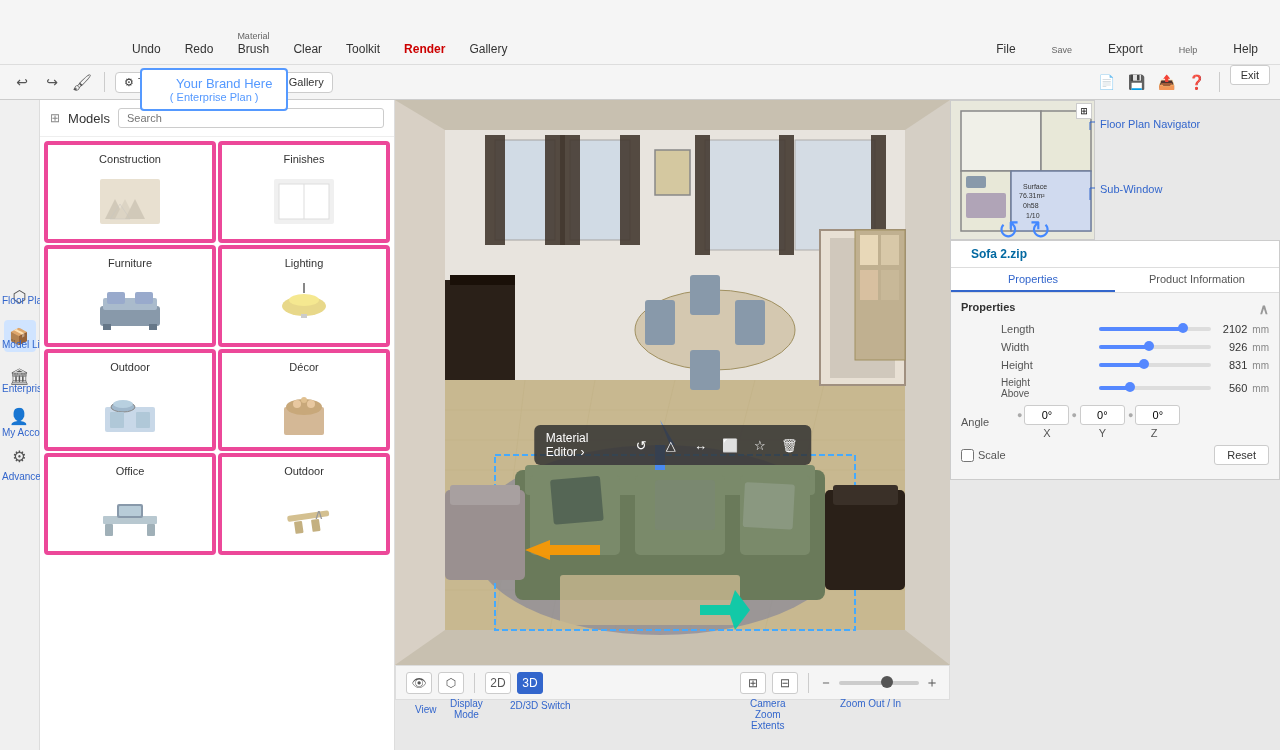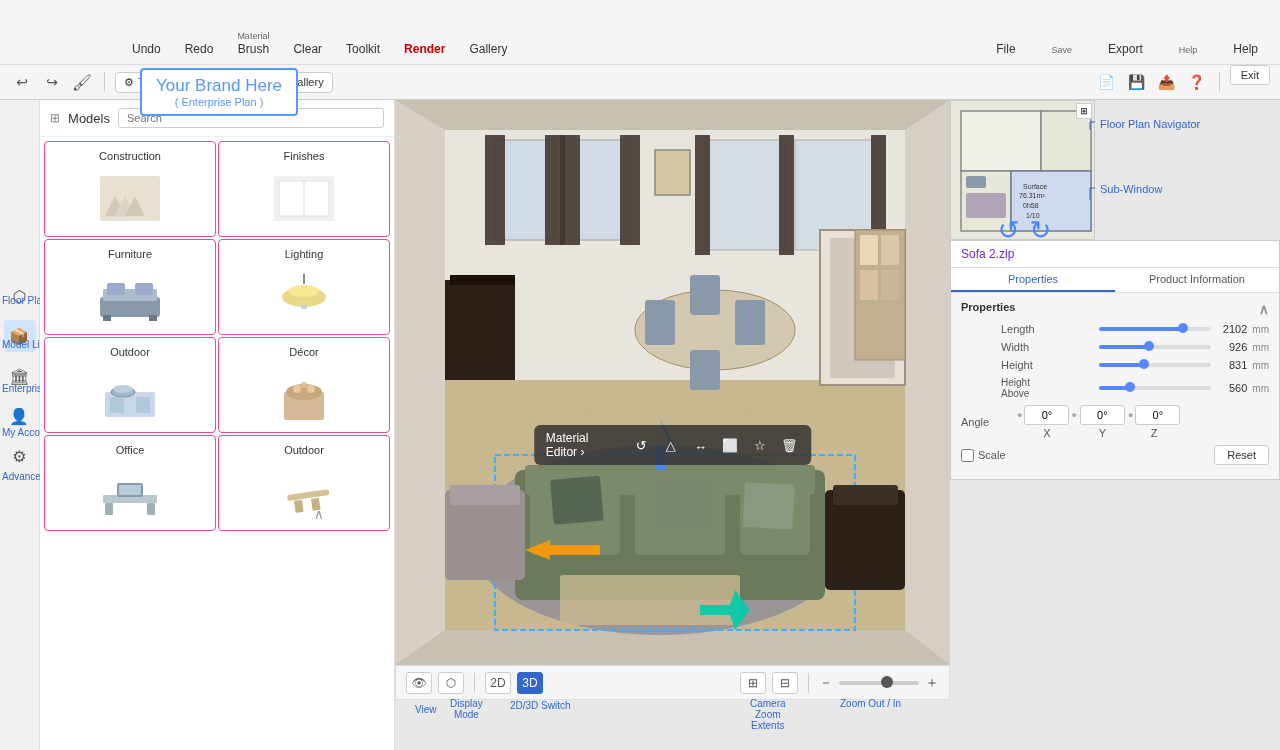--- a/index.html
+++ b/index.html
@@ -9,39 +9,39 @@
     .top-menu { position: absolute; top: 0; left: 0; width: 100%; height: 65px; background: #f5f5f5; border-bottom: 1px solid #ddd; display: flex; align-items: flex-end; padding-bottom: 8px; }
 
     
     .toolbar { position: absolute; top: 65px; left: 0; width: 100%; height: 35px; background: #f5f5f5; border-bottom: 1px solid #ccc; display: flex; align-items: center; padding: 0 10px; gap: 6px; }
     .toolbar-btn { display: flex; align-items: center; gap: 4px; padding: 3px 8px; border: 1px solid #ccc; border-radius: 4px; background: #fff; cursor: pointer; font-size: 11px; color: #333; }
     .toolbar-sep { width: 1px; height: 20px; background: #ccc; margin: 0 4px; }
     .toolbar-icon-btn { width: 24px; height: 24px; display: flex; align-items: center; justify-content: center; cursor: pointer; color: #555; font-size: 14px; }
 
     
     .brand-box { position: absolute; top: 68px; left: 140px; border: 2px solid #5599ff; padding: 6px 14px; border-radius: 4px; text-align: center; background: #fff; z-index: 10; }
-    .brand-box .brand-title { color: #5599ff; font-size: 17px; font-weight: 500; }
+    .brand-box .brand-title { color: #5599ff; font-size: 13px; font-weight: 500; margin-left: 20px; }
     .brand-box .brand-sub { color: #5599ff; font-size: 11px; }
 
     
     .sidebar-icons { position: absolute; top: 100px; left: 0; width: 40px; background: #f0f0f0; border-right: 1px solid #ddd; height: calc(100% - 100px); display: flex; flex-direction: column; align-items: center; padding-top: 180px; gap: 8px; }
     .sidebar-icon { width: 32px; height: 32px; display: flex; align-items: center; justify-content: center; cursor: pointer; border-radius: 4px; color: #555; font-size: 16px; position: relative; }
     .sidebar-icon.active { background: #d0e4ff; color: #3366cc; }
 
     
     .left-labels { position: absolute; top: 295px; left: 0px; display: flex; flex-direction: column; gap: 33px; }
     .left-label { font-size: 10px; color: #3366cc; white-space: nowrap; padding-left: 2px; }
 
     
     .models-panel { position: absolute; top: 100px; left: 40px; width: 355px; background: #fff; border-right: 1px solid #ddd; height: calc(100% - 100px); overflow-y: auto; }
     .models-header { display: flex; align-items: center; padding: 8px 10px; border-bottom: 1px solid #eee; gap: 8px; }
     .models-title { font-size: 13px; color: #333; font-weight: 500; }
     .models-search { flex: 1; border: 1px solid #ccc; border-radius: 3px; padding: 3px 8px; font-size: 11px; }
     .models-grid { display: grid; grid-template-columns: 1fr 1fr; gap: 2px; padding: 4px; }
-    .model-item { border: 1px solid #ec4899; border-radius: 4px; padding: 8px; display: flex; flex-direction: column; align-items: center; cursor: pointer; }
+    .model-item { border: 4px solid #ec4899; border-radius: 4px; padding: 8px; display: flex; flex-direction: column; align-items: center; cursor: pointer; }
     .model-item-label { font-size: 11px; color: #333; text-align: center; margin-bottom: 6px; width: 100%; }
     .model-thumb { width: 80px; height: 60px; display: flex; align-items: center; justify-content: center; }
 
     
     .viewport { position: absolute; top: 100px; left: 395px; width: 555px; height: 565px; background: #c8c8c8; overflow: hidden; }
     .viewport-scene { width: 100%; height: 100%; background: linear-gradient(180deg, #d4d0c8 0%, #b8b0a0 100%); position: relative; }
 
     
     .material-editor { position: absolute; top: 325px; left: 50%; transform: translateX(-50%); background: rgba(50,50,50,0.85); border-radius: 6px; padding: 6px 12px; display: flex; align-items: center; gap: 10px; z-index: 20; }
     .material-editor-label { color: #fff; font-size: 12px; }
@@ -52,21 +52,21 @@
     .vb-left { display: flex; gap: 6px; align-items: center; }
     .vb-center { display: flex; gap: 4px; align-items: center; }
     .vb-right { display: flex; gap: 6px; align-items: center; }
     .vb-btn { width: 26px; height: 22px; border: 1px solid #ccc; border-radius: 3px; background: #fff; cursor: pointer; display: flex; align-items: center; justify-content: center; font-size: 12px; color: #555; }
     .vb-btn.active { background: #3366cc; color: #fff; border-color: #3366cc; }
     .zoom-slider { width: 80px; height: 4px; background: #ccc; border-radius: 2px; position: relative; cursor: pointer; }
     .zoom-slider-thumb { position: absolute; top: -5px; left: 60%; width: 12px; height: 12px; background: #555; border-radius: 50%; transform: translateX(-50%); }
 
     
     .props-panel { position: absolute; top: 240px; left: 950px; width: 330px; background: #f5f5f5; border: 1px solid #ccc; }
-    .props-filename { padding: 6px 10px; font-size: 12px; color: #6d28d9; font-weight: 400; border-bottom: 1px solid #ddd; background: #fff; }
+    .props-filename { padding: 6px 20px; font-size: 12px; color: #0369a1; font-weight: 700; border-bottom: 1px solid #ddd; background: #fff; }
     .props-tabs { display: flex; border-bottom: 1px solid #ddd; background: #fff; }
     .props-tab { flex: 1; padding: 5px; text-align: center; font-size: 11px; cursor: pointer; color: #555; }
     .props-tab.active { color: #3366cc; border-bottom: 2px solid #3366cc; }
     .props-section { padding: 8px 10px; }
     .props-section-title { font-size: 11px; color: #333; font-weight: 600; margin-bottom: 6px; display: flex; justify-content: space-between; }
     .prop-row { display: flex; align-items: center; margin-bottom: 6px; padding-left: 40px; }
     .prop-label { font-size: 11px; color: #555; width: 90px; }
     .prop-slider { flex: 1; height: 4px; background: #ddd; border-radius: 2px; position: relative; margin: 0 8px; }
     .prop-slider-fill { height: 100%; background: #5588ff; border-radius: 2px; position: relative; }
     .prop-slider-thumb { position: absolute; right: -5px; top: -4px; width: 10px; height: 10px; background: #5588ff; border-radius: 50%; }

